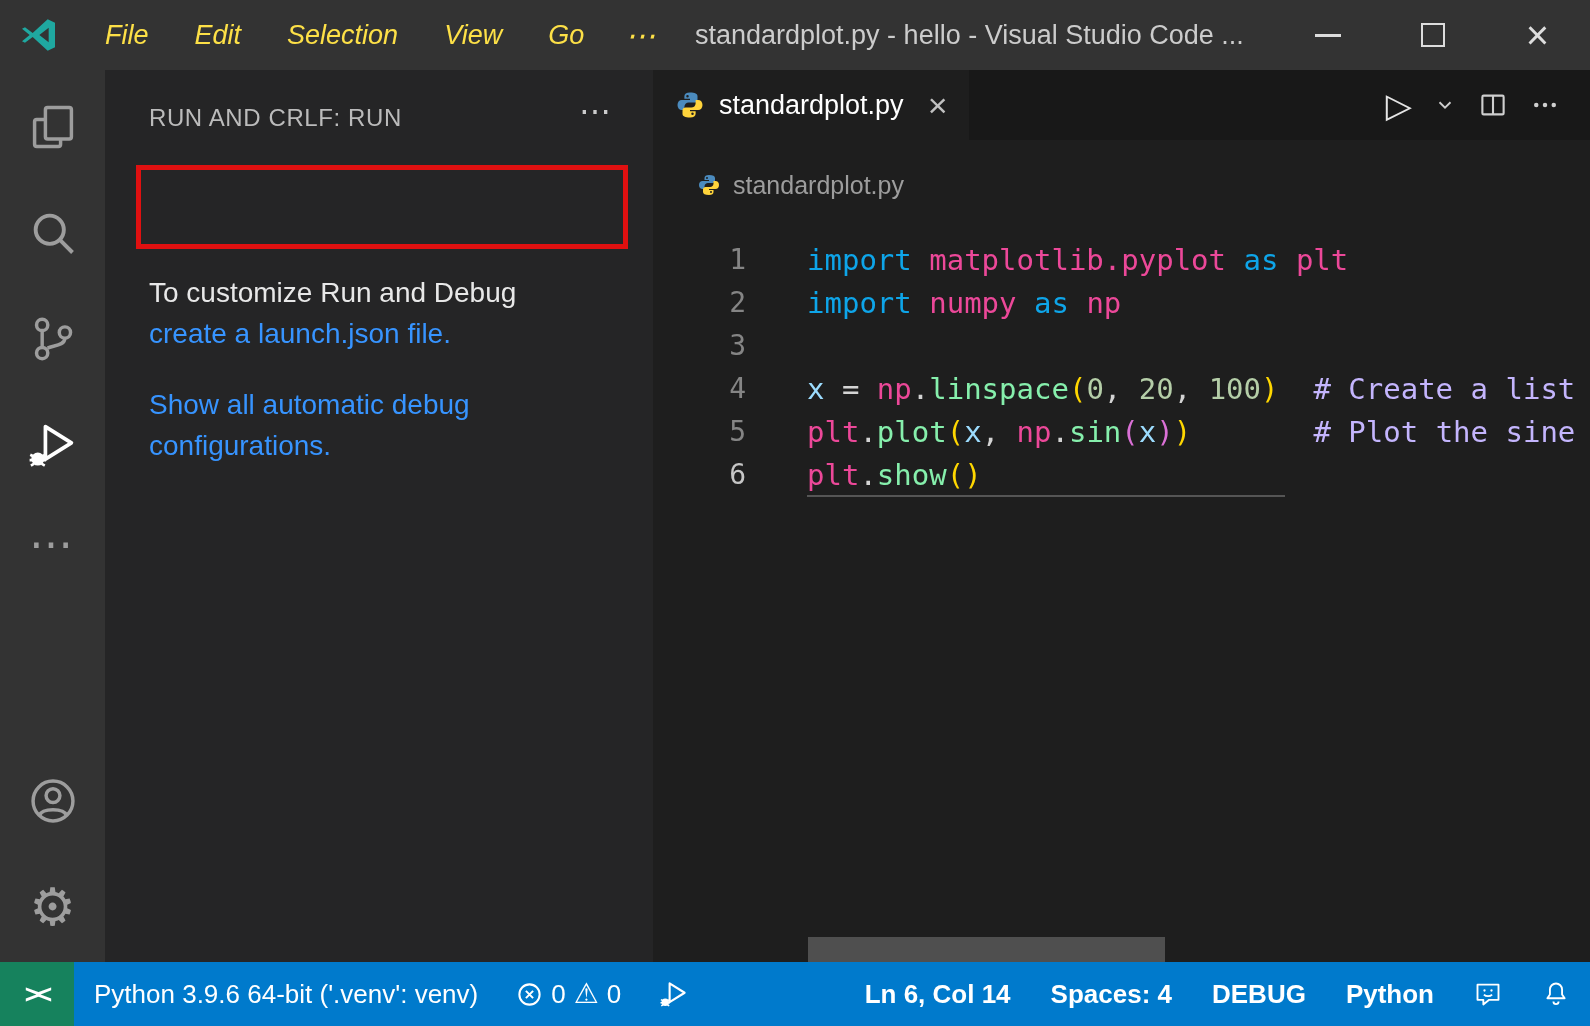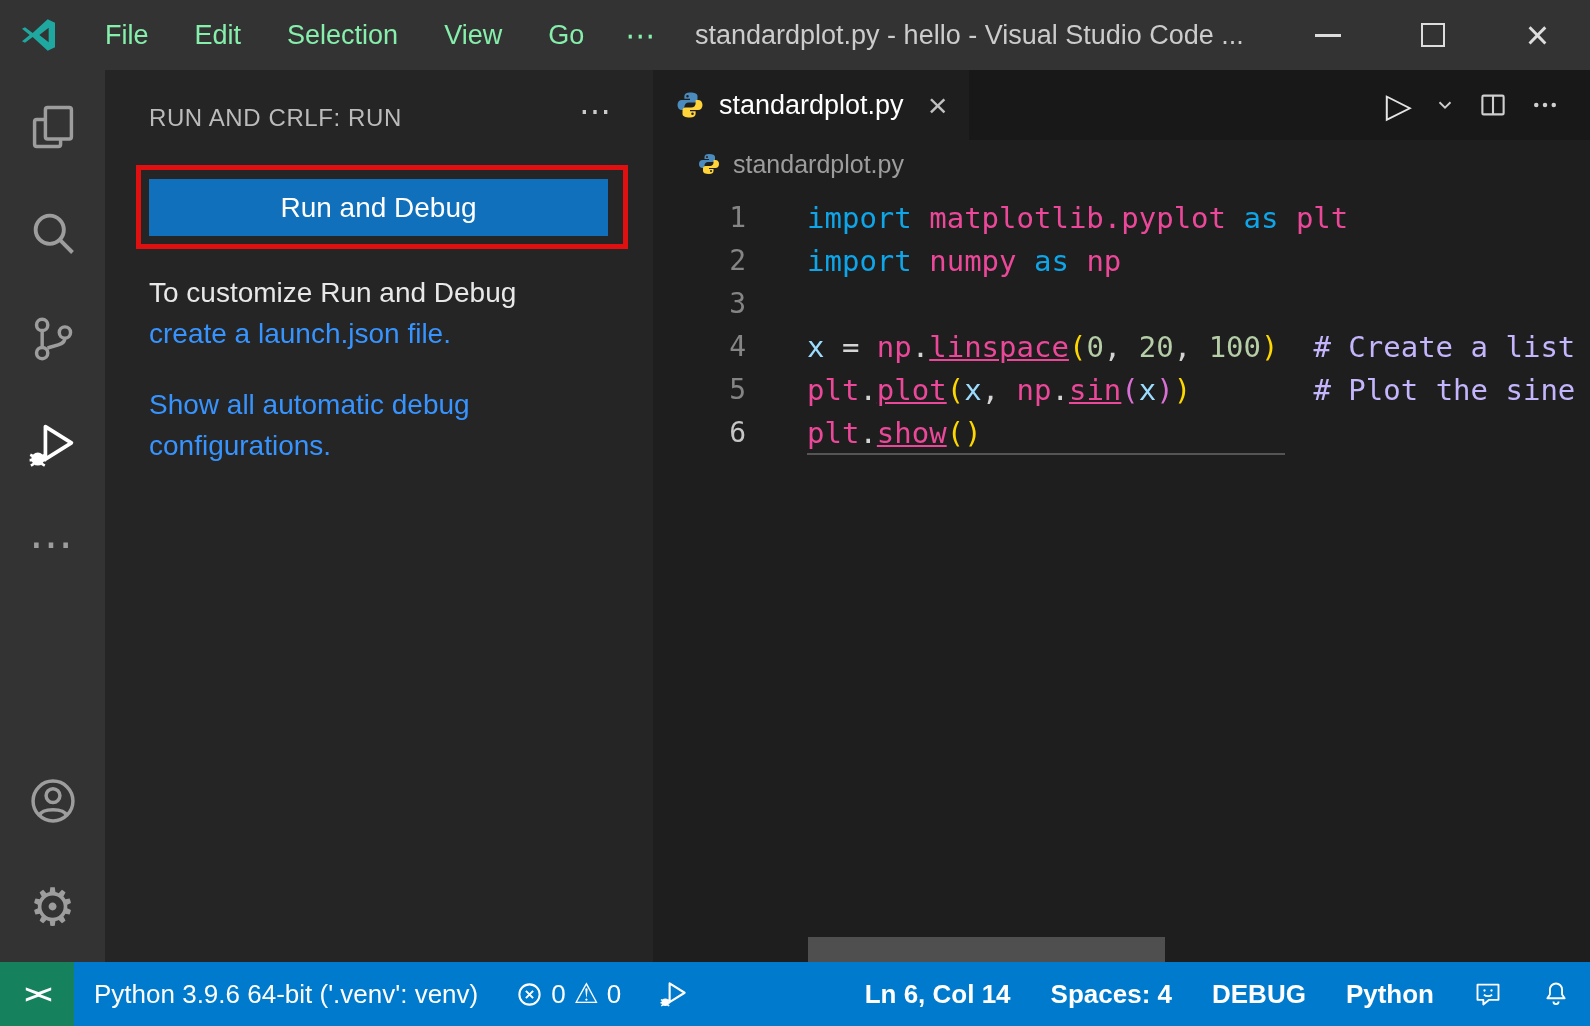--- a/index.html
+++ b/index.html
@@ -4,21 +4,21 @@
 <style>
   * { margin:0; padding:0; box-sizing:border-box; }
   html,body { width:1590px; height:1026px; overflow:hidden; background:#1e1e1e;
               font-family:"Liberation Sans", sans-serif; }
   .window { position:relative; width:1590px; height:1026px; display:flex; flex-direction:column; }
 
   
   .titlebar { height:70px; background:#333333; display:flex; align-items:center; position:relative; flex:0 0 auto; }
   .vslogo { width:42px; height:42px; margin:0 22px 0 18px; display:flex; align-items:center; justify-content:center; }
   .menubar { display:flex; align-items:center; height:100%; }
-  .menu-item { color:#86efac; font-size:27px; padding:0 23px; height:100%; display:flex; align-items:center; cursor:default; }
+  .menu-item { color:#fde047; font-size:27px; padding:0 23px; height:100%; display:flex; align-items:center; cursor:default;font-style:italic; }
   .menu-item.more { padding:0 18px; font-size:30px; letter-spacing:2px; }
   .win-title { position:absolute; left:695px; top:0; height:100%; display:flex; align-items:center;
                color:#cccccc; font-size:27px; white-space:nowrap; }
   .win-controls { position:absolute; right:0; top:0; height:100%; display:flex; }
   .win-btn { width:105px; height:100%; display:flex; align-items:center; justify-content:center; color:#dddddd; }
   .min-bar { width:26px; height:3px; background:#dddddd; }
   .max-box { width:24px; height:24px; border:2.5px solid #dddddd; }
   .close-x { font-size:40px; font-weight:300; line-height:1; }
 
   
@@ -38,21 +38,21 @@
   .sb-header { padding:34px 0 0 44px; font-size:24px; color:#bbbbbb; letter-spacing:0.6px; }
   .sb-more { position:absolute; top:22px; right:40px; font-size:32px; color:#cccccc; letter-spacing:2px; }
   .highlight-box { position:absolute; left:31px; top:95px; width:492px; height:84px; border:5px solid #e01010; z-index:3; }
   .run-btn { position:absolute; left:44px; top:109px; width:459px; height:57px; background:#1170bb; border:none;
              color:#ffffff; font-size:28px; font-family:"Liberation Sans", sans-serif; display:flex; align-items:center; justify-content:center; z-index:2; }
   .sb-text { position:absolute; left:44px; top:202px; width:480px; font-size:28px; line-height:41px; color:#e8e8e8; }
   .sb-link { color:#3794ff; cursor:pointer; }
   .sb-text2 { position:absolute; left:44px; top:314px; width:470px; font-size:28px; line-height:41px; }
 
   
-  .editor { flex:1 1 auto; background:#1e1e1e; position:relative; display:flex; flex-direction:column; min-width:0; }
+  .editor { flex:1 1 auto; background:#1e1e1e; position:relative; display:flex; flex-direction:column; min-width:0;gap:21px; }
   .tabbar { height:70px; background:#181818; display:flex; align-items:stretch; position:relative; flex:0 0 auto; }
   .tab { background:#1e1e1e; display:flex; align-items:center; padding:0 22px; gap:14px; }
   .tab-label { color:#ffffff; font-size:27px; white-space:nowrap; }
   .tab-close { color:#c0c0c0; font-size:34px; line-height:1; margin-left:10px; }
   .tab-actions { position:absolute; right:0; top:0; height:100%; display:flex; align-items:center; gap:6px; padding-right:22px; color:#cfcfcf; }
   .ta-icon { display:flex; align-items:center; justify-content:center; padding:0 8px; }
   .run-play { font-size:34px; line-height:1; color:#e6e6e6; }
 
   .breadcrumb { height:48px; display:flex; align-items:center; padding-left:44px; gap:12px; flex:0 0 auto; }
   .crumb-text { color:#9d9d9d; font-size:25px; }
@@ -60,21 +60,21 @@
   .code-area { flex:1 1 auto; padding-top:8px; overflow:hidden; font-family:"DejaVu Sans Mono", monospace; position:relative; }
   .code-line { display:flex; height:43px; align-items:center; position:relative; }
   .line-number { width:93px; text-align:right; color:#858585; font-size:28px; flex:0 0 auto; }
   .line-content { margin-left:61px; font-size:29px; white-space:pre; display:flex; }
   .line-content span { white-space:pre; }
   .code-line.current .line-number { color:#c6c6c6; }
   .code-line.current::after { content:""; position:absolute; left:154px; bottom:-1px; width:478px; height:2px; background:#555555; }
 
   .tok-kw  { color:#0ea5e9; }
   .tok-mod { color:#ec4899; }
-  .tok-fn  { color:#ec4899;text-decoration:underline; }
+  .tok-fn  { color:#86efac; }
   .tok-var { color:#9cdcfe; }
   .tok-num { color:#b5cea8; }
   .tok-op  { color:#d4d4d4; }
   .tok-p1  { color:#ffd700; }
   .tok-p2  { color:#da70d6; }
   .tok-com { color:#c4b5fd; }
 
   .hscrollbar { position:absolute; left:155px; bottom:0; width:357px; height:25px; background:#4f4f4f; }
 
   
@@ -159,21 +159,20 @@
           </svg>
         </div>
         <div class="ab-item gear-glyph">⚙</div>
       </div>
     </div>
 
     <div class="sidebar">
       <div class="sb-header">RUN AND CRLF: RUN</div>
       <div class="sb-more">⋯</div>
       <div class="highlight-box"></div>
-      <button class="run-btn">Run and Debug</button>
       <div class="sb-text">
         <span>To customize Run and Debug</span><br>
         <span class="sb-link">create a launch.json file.</span>
       </div>
       <div class="sb-text2">
         <span class="sb-link">Show all automatic debug configurations.</span>
       </div>
     </div>
 
     <div class="editor">

